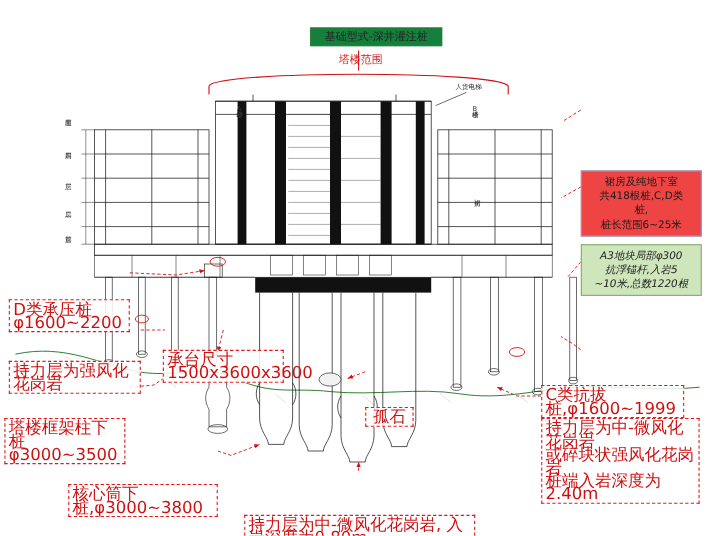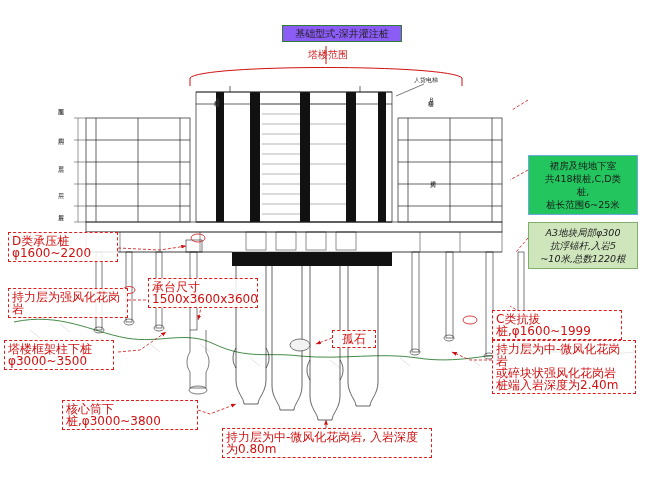--- a/index.html
+++ b/index.html
@@ -10,40 +10,41 @@
     overflow:hidden;
     position:relative;
   }
   #stage{position:absolute;left:0;top:0;width:650px;height:487px;}
   .svgwrap{position:absolute;left:0;top:0;width:650px;height:487px;}
   .lbl{position:absolute;box-sizing:border-box;}
 
   
   .title{
     left:282px;top:25px;width:120px;height:17px;
-    border:1px solid #2f7d32;background:#8b5cf6;
+    border:1px solid #2f7d32;background:#15803d;
     color:#1f1f1f;font-size:10px;line-height:15px;text-align:center;
   }
   .taller-range{
     left:293px;top:48px;width:70px;height:14px;
     color:#d02020;font-size:10px;line-height:14px;text-align:center;font-family:Liberation Serif, serif;
   }
 
   
   .rbox{
     border:1px dashed #e01b1b;color:#d01010;
-    font-size:12px;line-height:12px;padding:2px 3px;
+    font-size:15px;line-height:12px;padding:2px 3px;
     background:rgba(255,255,255,0.86);
+    margin-top:40px;
   }
   .obox{
     border:1px solid #e8a33d;background:#f6c98a;color:#1a1a1a;
     font-size:9.5px;line-height:13px;padding:3px 4px;text-align:center;
   }
   .bbox{
-    border:1px solid #6fa8dc;background:#22c55e;color:#1a1a1a;
+    border:1px solid #6fa8dc;background:#ef4444;color:#1a1a1a;
     font-size:9.5px;line-height:13px;padding:3px 15px;text-align:center;
   }
   .gbox{
     border:1px solid #7fb069;background:#cfe6bd;color:#1a1a1a;
     font-size:9.5px;line-height:13px;padding:3px 4px;text-align:center;
   }
 
   
   .c-orange1{left:528px;top:88px;width:110px;}
   .c-blue1  {left:528px;top:155px;width:110px;}

